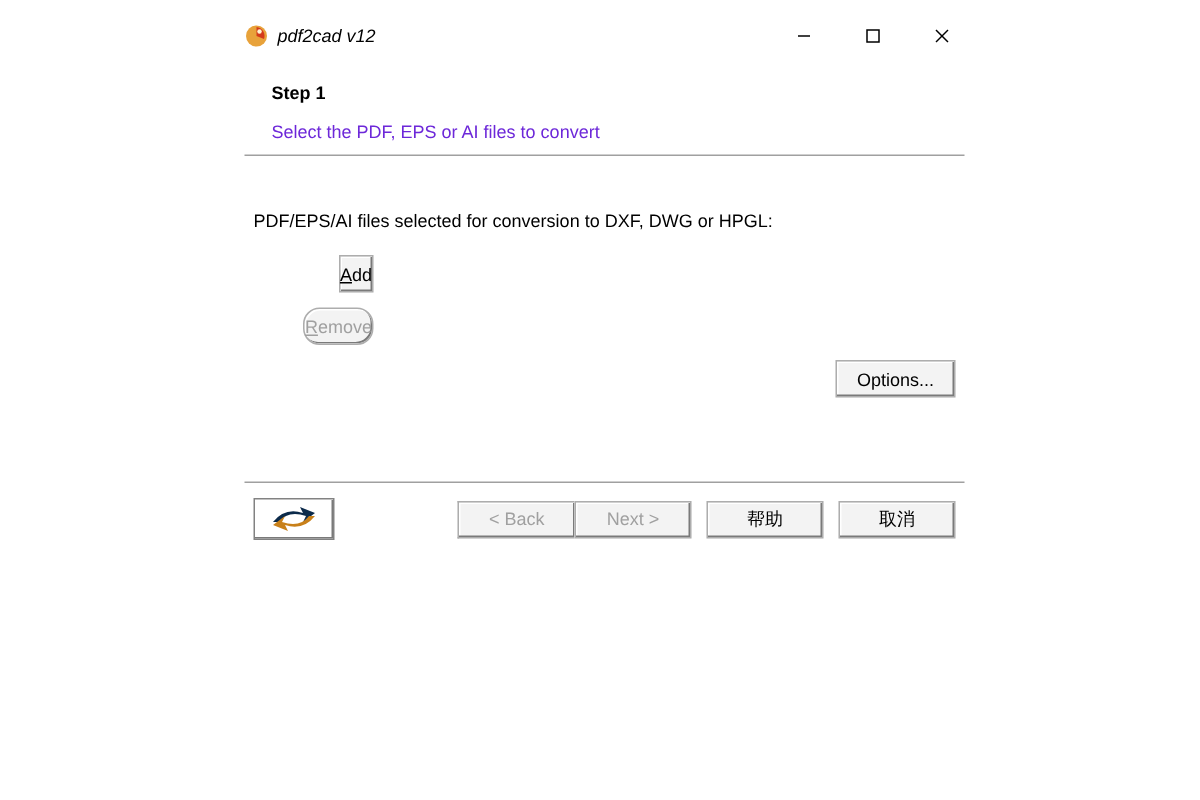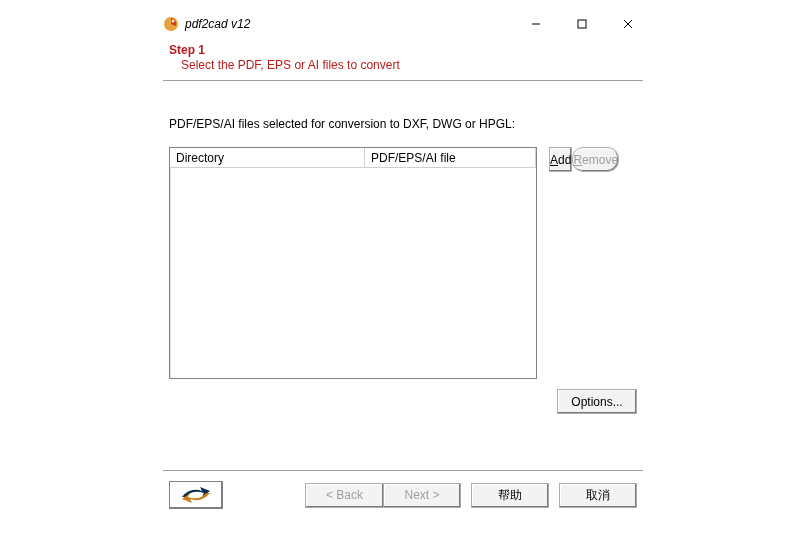--- a/index.html
+++ b/index.html
@@ -52,26 +52,26 @@
       border: none;
       font-size: 14px;
       color: #000;
     }
     .step-header {
       padding: 4px 14px 8px 14px;
     }
     .step-title {
       font-size: 12px;
       font-weight: bold;
-      color: #b91c1c;
-      margin: 0;
+      color: #000000;
+      margin: 12px;
     }
     .step-subtitle {
       font-size: 12px;
-      color: #b91c1c;
+      color: #6d28d9;
       margin: 1px 0 0 12px;
     }
     .hr {
       border: none;
       border-top: 1px solid #a0a0a0;
       margin: 0 8px;
     }
     .content {
       padding: 36px 14px 10px 14px;
     }
@@ -102,22 +102,23 @@
       border-top: none;
       border-left: none;
       background: #fff;
       display: flex;
       align-items: center;
     }
     .col-dir { width: 195px; }
     .col-file { flex: 1; }
     .side-buttons {
       display: flex;
-      flex-direction: row;
+      flex-direction: column;
       width: 80px;
+      align-items: flex-end;
     }
     .btn {
       height: 25px;
       font-size: 12px;
       background: #f3f3f3;
       border: 1px solid #adadad;
       box-shadow: inset -1px -1px 0 #7a7a7a, inset 1px 1px 0 #fff;
       cursor: pointer;
       padding: 0;
       display: flex;
@@ -212,26 +213,20 @@
   <div class="step-header">
     <p class="step-title">Step 1</p>
     <p class="step-subtitle">Select the PDF, EPS or AI files to convert</p>
   </div>
   <hr class="hr">
 
   <div class="content">
     <div class="content-label">PDF/EPS/AI files selected for conversion to DXF, DWG or HPGL:</div>
 
     <div class="main-row">
-      <div class="filelist">
-        <div class="filelist-header">
-          <div class="filelist-col col-dir">Directory</div>
-          <div class="filelist-col col-file">PDF/EPS/AI file</div>
-        </div>
-      </div>
 
       <div class="side-buttons">
         <button class="btn">
           <span class="underline-first">Add</span>
         </button>
         <div class="spacer-sm"></div>
         <button class="btn disabled">
           <span class="underline-first">Remove</span>
         </button>
       </div>

